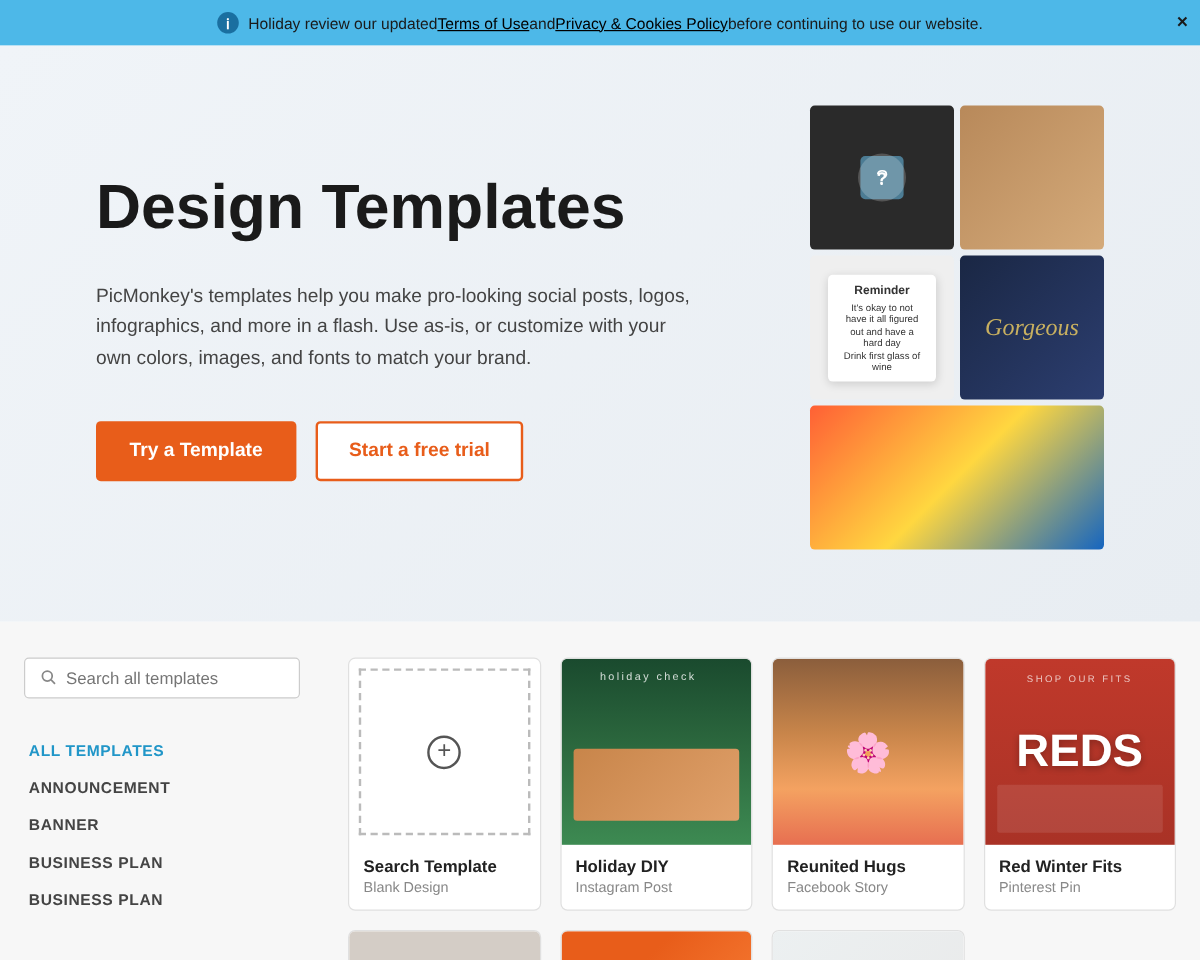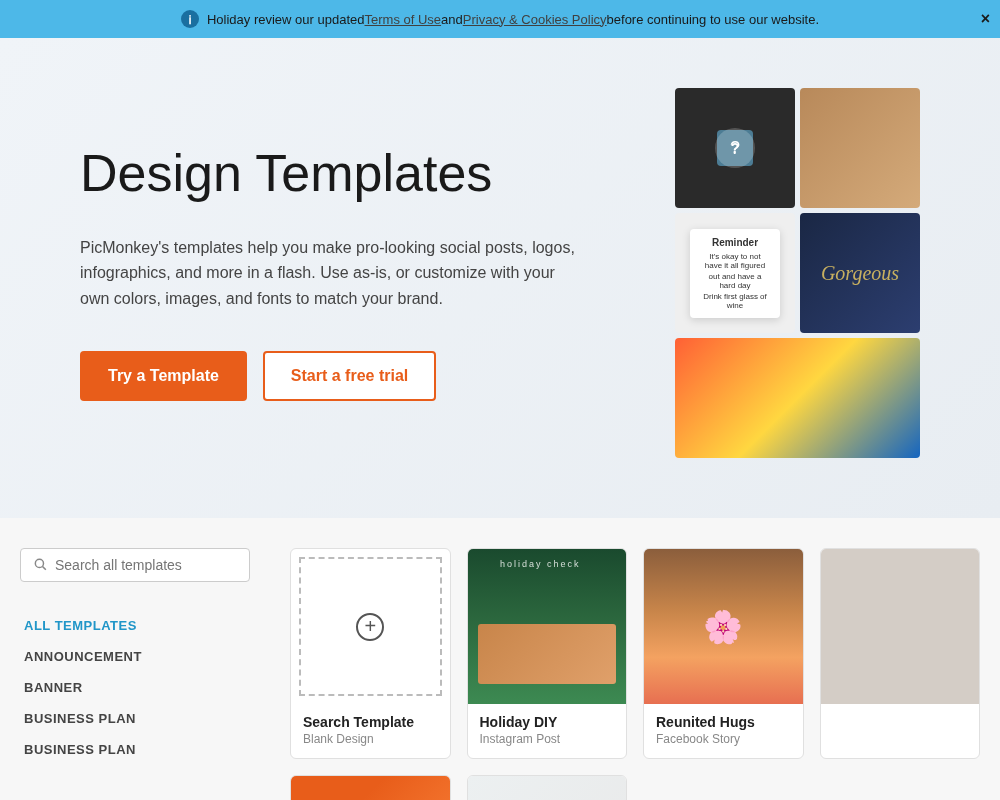--- a/index.html
+++ b/index.html
@@ -9,21 +9,21 @@
     .top-banner {
       background: #4db8e8;
       padding: 10px 20px;
       display: flex;
       align-items: center;
       justify-content: center;
       position: relative;
       font-size: 13px;
       color: #1a1a1a;
     }
-    .top-banner a { color: #404040; }
+    .top-banner a { color: #000000; }
     .top-banner .info-icon {
       width: 18px; height: 18px;
       background: #1a6fa0;
       border-radius: 50%;
       color: white;
       font-size: 12px;
       font-weight: bold;
       display: flex; align-items: center; justify-content: center;
       margin-right: 8px;
       flex-shrink: 0;
@@ -41,21 +41,21 @@
       display: flex;
       align-items: center;
       justify-content: space-between;
       min-height: 430px;
       position: relative;
       overflow: hidden;
     }
     .hero-content { max-width: 580px; }
     .hero h1 {
       font-size: 52px;
-      font-weight: 400;
+      font-weight: 700;
       color: #1a1a1a;
       line-height: 1.1;
       margin-bottom: 33px;
     }
     .hero p {
       font-size: 16px;
       color: #444;
       line-height: 1.6;
       margin-bottom: 40px;
       max-width: 500px;
@@ -304,20 +304,31 @@
     <div class="template-card">
       <div class="template-thumb" style="background:linear-gradient(180deg,#8b5e3c 0%,#c8854a 40%,#f4a261 70%,#e76f51 100%);">
         <span style="font-size:32px;">🌸</span>
       </div>
       <div class="template-info">
         <div class="template-title">Reunited Hugs</div>
         <div class="template-subtitle">Facebook Story</div>
       </div>
     </div>
 
+    <div class="template-card">
+      <div class="template-thumb" style="background:linear-gradient(180deg,#c0392b,#a93226); position:relative; flex-direction:column; justify-content:center; align-items:center;">
+        <div style="position:absolute;top:12px;left:0;right:0;text-align:center;color:rgba(255,255,255,0.7);font-size:8px;letter-spacing:2px;">SHOP OUR FITS</div>
+        <div class="reds-label" style="font-size:38px;font-weight:900;color:white;text-shadow:0 2px 6px rgba(0,0,0,0.3);">REDS</div>
+        <div style="position:absolute;bottom:10px;left:10px;right:10px;height:40px;background:rgba(255,255,255,0.1);border-radius:2px;"></div>
+      </div>
+      <div class="template-info">
+        <div class="template-title">Red Winter Fits</div>
+        <div class="template-subtitle">Pinterest Pin</div>
+      </div>
+    </div>
 
     <div class="template-card">
       <div class="template-thumb" style="background:#d4cdc6; position:relative; overflow:hidden;">
         
       </div>
 
     </div>
 
     <div class="template-card">
       <div class="template-thumb">

